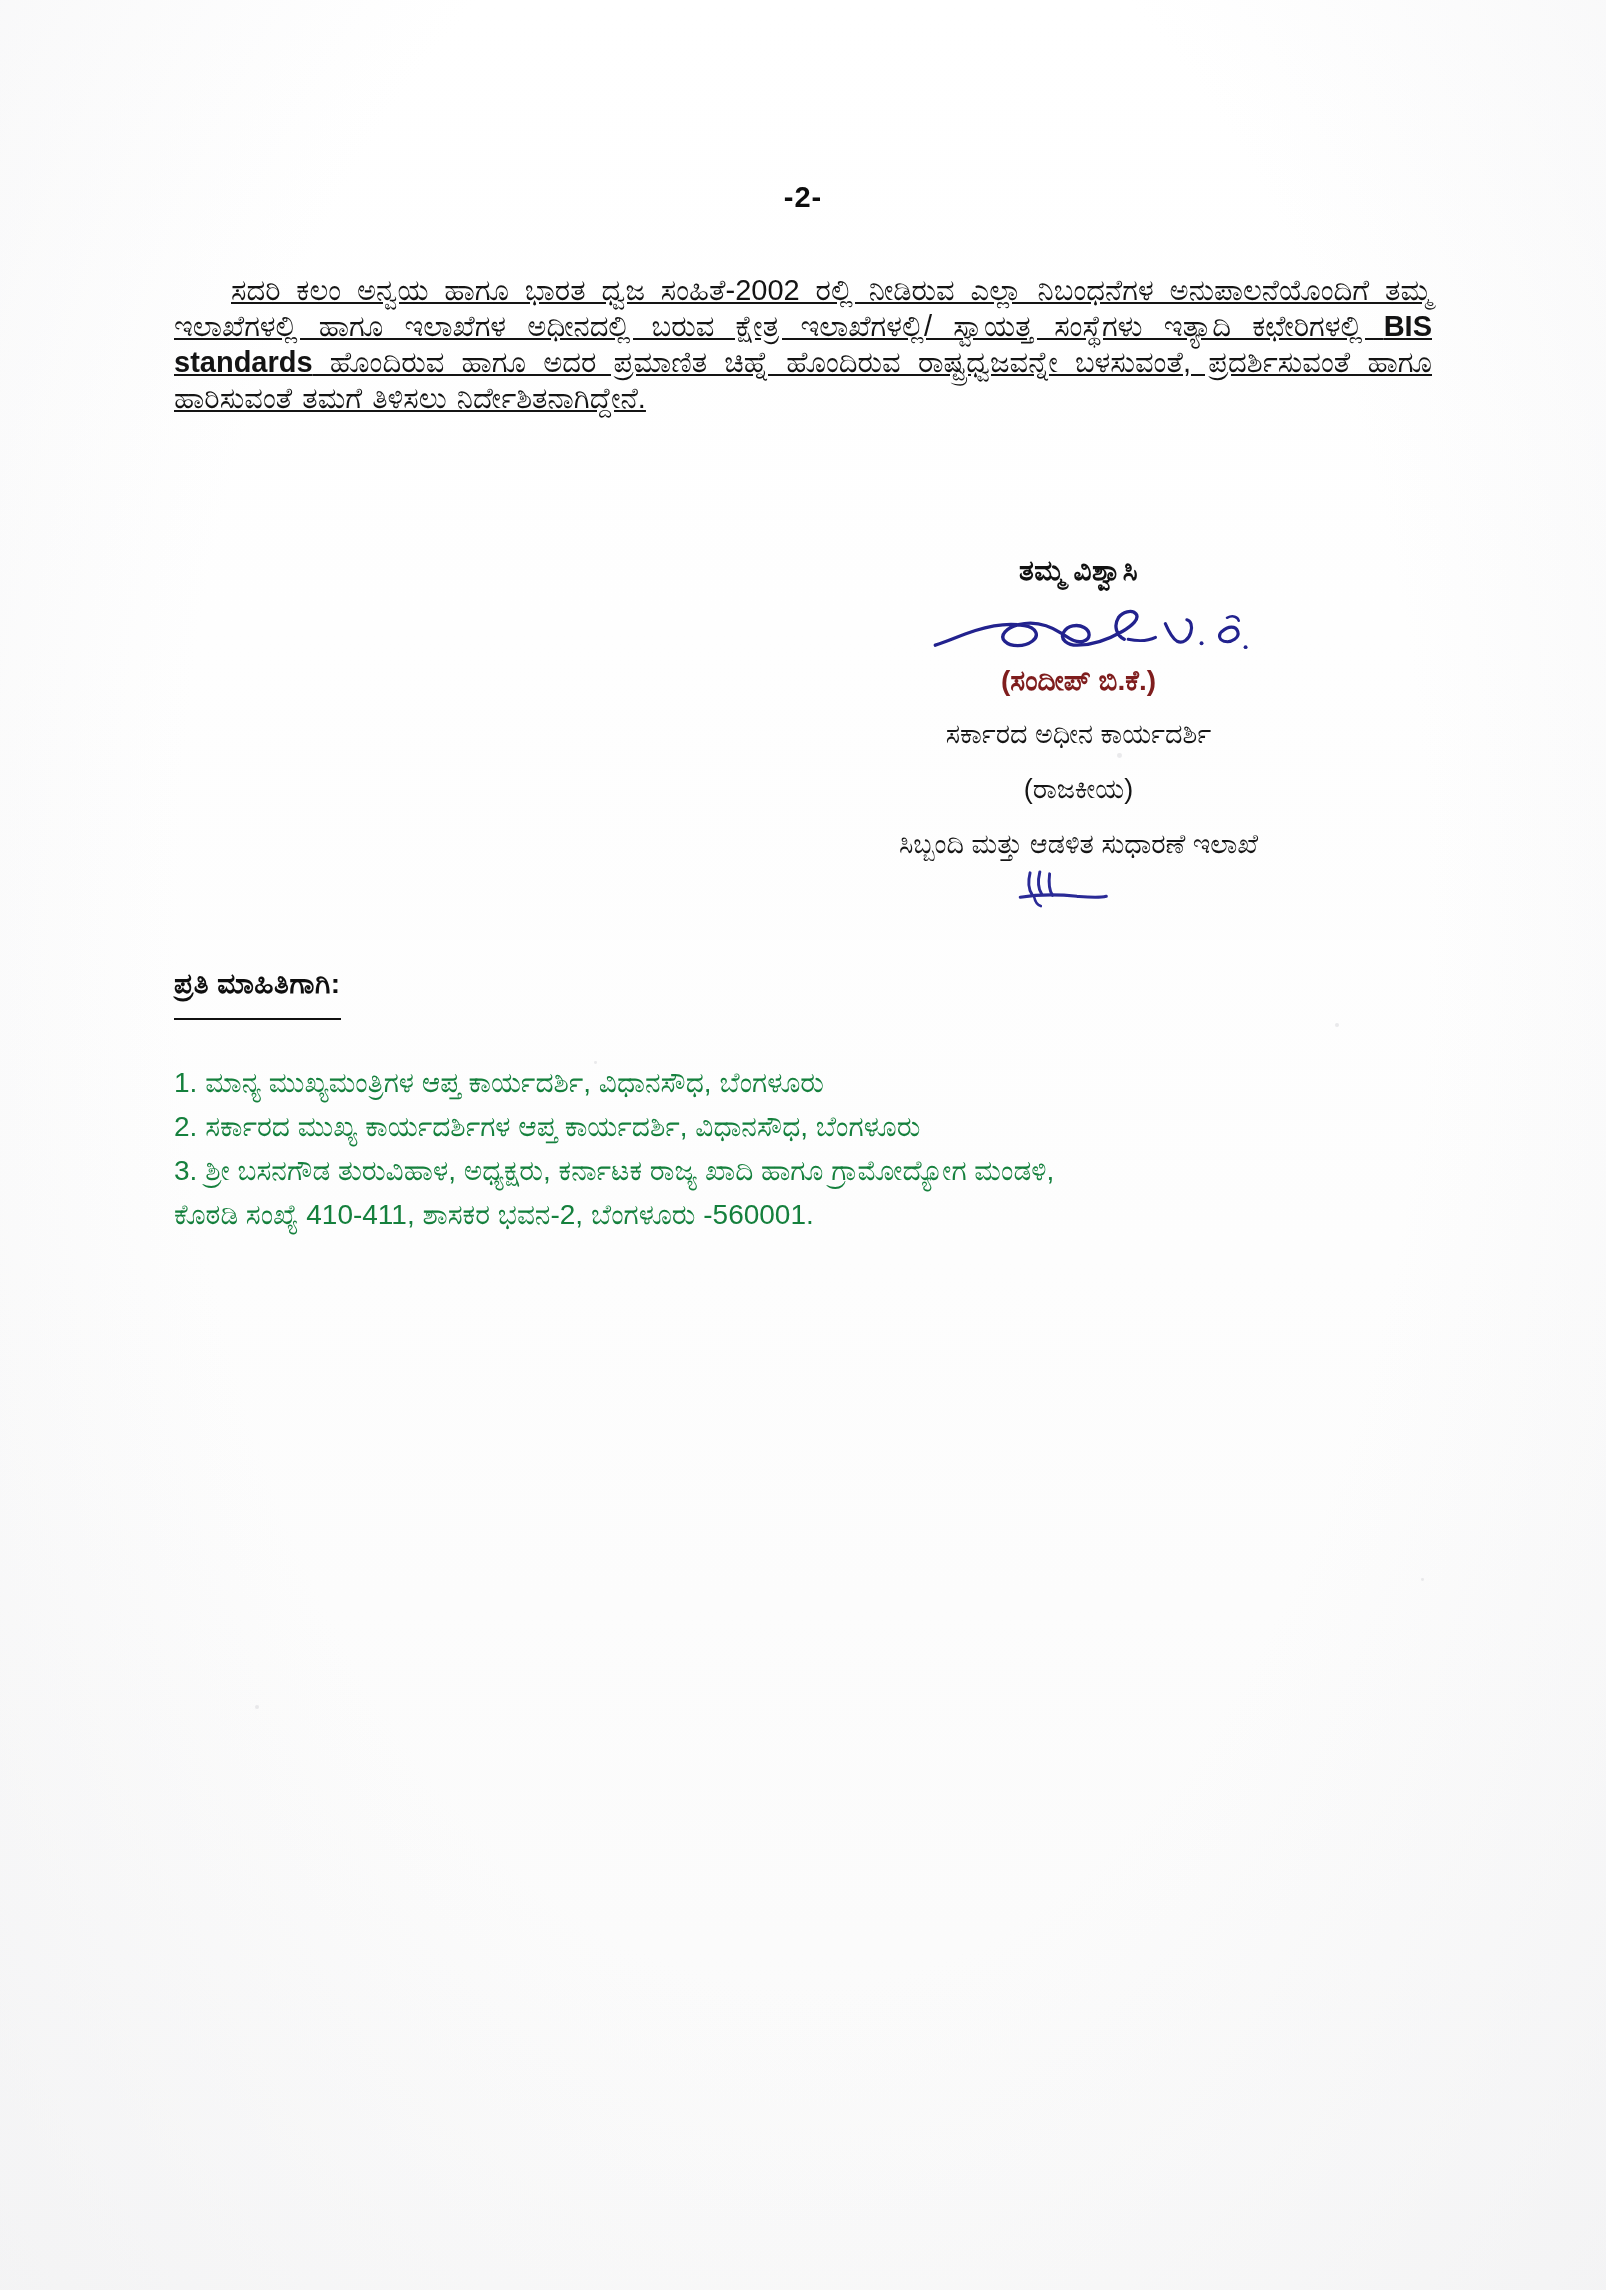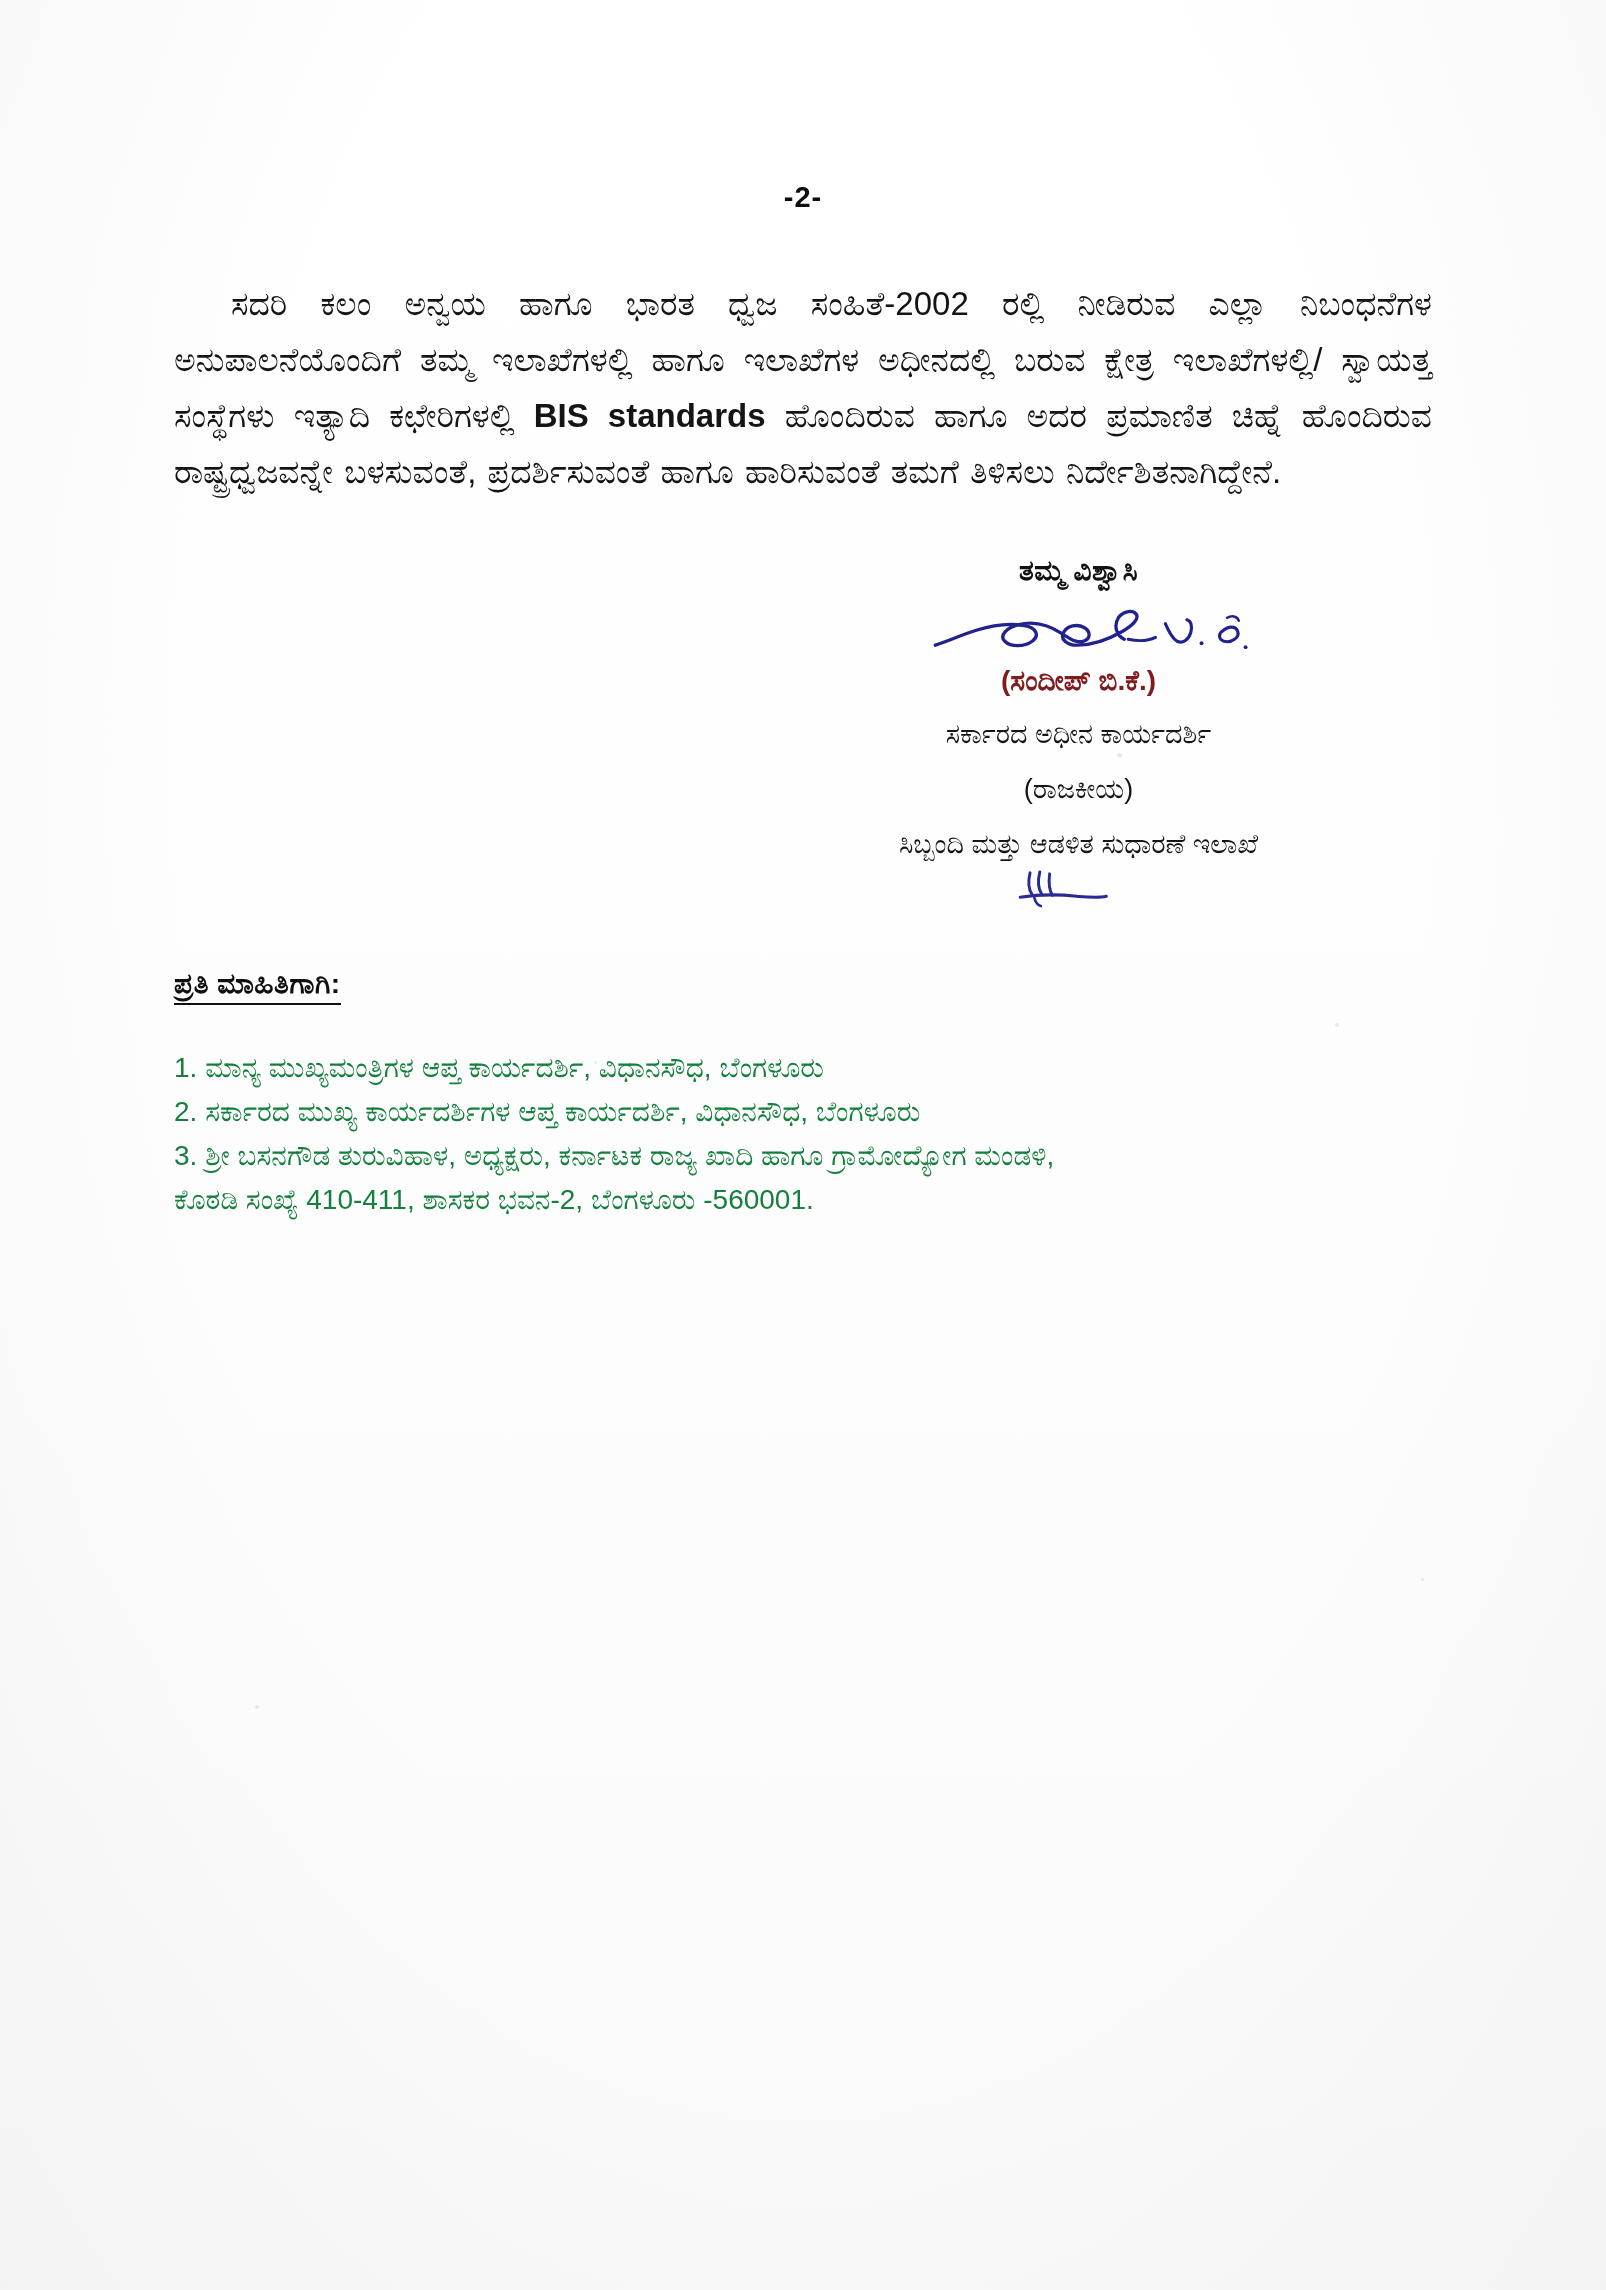--- a/index.html
+++ b/index.html
@@ -36,27 +36,28 @@
     letter-spacing: 1px;
     color: #0d0d0d;
   }
   .body-block {
     position: absolute;
     top: 243px;
     left: 174px;
     width: 1258px;
   }
   .body-para {
-    font-size: 33px;
-    line-height: 56px;
+    font-size: 29px;
+    line-height: 36px;
     text-align: justify;
     text-justify: inter-word;
     text-indent: 57px;
     color: #141414;
     word-spacing: 2px;
+    text-decoration: underline;
   }
   .body-para .latin-bold {
     font-weight: bold;
     letter-spacing: 0px;
   }
   .sign-block {
     position: absolute;
     top: 555px;
     left: 804px;
     width: 549px;
@@ -107,21 +108,21 @@
     top: 968px;
     left: 174px;
     width: 1264px;
   }
   .copy-heading {
     font-size: 28px;
     font-weight: bold;
     color: #0f0f0f;
     display: inline-block;
     border-bottom: 2.5px solid #111;
-    padding-bottom: 2px;
+    padding-bottom: 17px;
     letter-spacing: 0.5px;
   }
   .copy-list {
     margin-top: 41px;
   }
   .copy-item {
     font-size: 28px;
     line-height: 44px;
     color: #15803d;
     white-space: pre-wrap;

